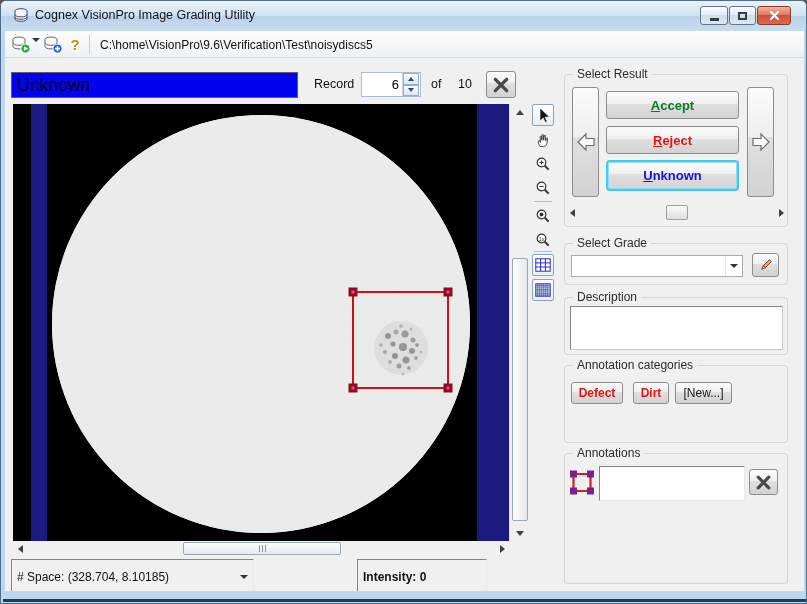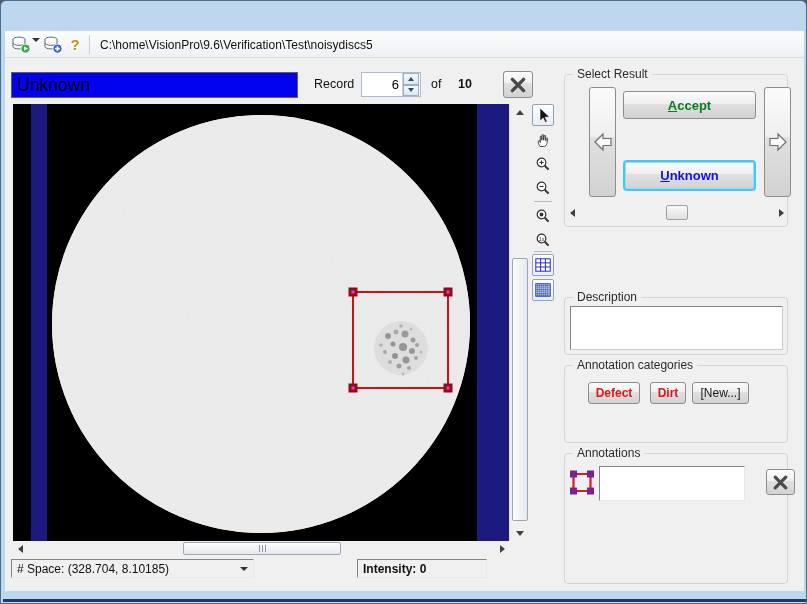--- a/index.html
+++ b/index.html
@@ -40,21 +40,21 @@
   .lbl{font-size:12.5px;color:#111;}
   .spinner{left:360px;top:71px;width:60px;height:25px;background:#fff;border:1px solid #aabccd;display:flex;}
   .spin-input{width:40px;height:100%;border:none;outline:none;text-align:right;font-size:13px;padding-right:3px;background:transparent;}
   .spin-col{width:17px;display:flex;flex-direction:column;border-left:1px solid #c5d3e0;}
   .spin-b{flex:1;display:flex;align-items:center;justify-content:center;
     background:linear-gradient(#f5f9fc,#dce8f2);border:1px solid #9ab0c4;}
   .tri-up{width:0;height:0;border-left:3.5px solid transparent;border-right:3.5px solid transparent;border-bottom:4px solid #2c4a6e;}
   .tri-dn{width:0;height:0;border-left:3.5px solid transparent;border-right:3.5px solid transparent;border-top:4px solid #2c4a6e;}
 
   .btn{background:linear-gradient(#fbfbfb,#efefef 45%,#e0e0e0 46%,#d2d2d2);
-    border:1px solid #8d8d8d;border-radius:3px;display:flex;align-items:center;justify-content:center;cursor:default;margin-left:17px;}
+    border:1px solid #8d8d8d;border-radius:3px;display:flex;align-items:center;justify-content:center;cursor:default;}
   .xbtn{left:485px;top:70px;width:30px;height:27px;}
 
   
   .viewer{left:12px;top:103px;}
   .vscroll{left:508px;top:103px;width:20px;height:437px;background:#f0f0f0;border-left:1px solid #e3e3e3;}
   .vs-arrow{left:0;width:20px;height:16px;display:flex;align-items:center;justify-content:center;}
   .vs-thumb{left:2px;top:154px;width:16px;height:263px;border:1px solid #9aa7b5;border-radius:2px;
     background:linear-gradient(90deg,#fdfdfd,#e6e9ec);}
   .hscroll{left:12px;top:540px;width:496px;height:15px;background:#f0f0f0;}
   .hs-thumb{left:170px;top:1px;width:158px;height:13px;border:1px solid #9aa7b5;border-radius:2px;
@@ -66,21 +66,21 @@
   .arr.u{border-left:4px solid transparent;border-right:4px solid transparent;border-bottom:5px solid #404040;}
   .arr.d{border-left:4px solid transparent;border-right:4px solid transparent;border-top:5px solid #404040;}
 
   
   .tool{left:531px;width:22px;height:22px;display:flex;align-items:center;justify-content:center;}
   .tool.sel{border:1px solid #8fa3b8;border-radius:2px;background:linear-gradient(#ffffff,#e9eef3);}
   .tool-sep{left:533px;width:18px;height:1px;background:#bcbcbc;}
 
   
   .sunken{border:1px solid;border-color:#82868c #e9e9e9 #e9e9e9 #82868c;background:#f0f0f0;}
-  .status{height:19px;display:flex;align-items:center;padding:0 5px;font-size:12px;color:#111;}
+  .status{height:19px;display:flex;align-items:center;padding:17px 5px;font-size:12px;color:#111;}
 
   
   .gbox{border:1px solid #d4d4d4;border-radius:4px;}
   .glabel{position:absolute;background:#f0f0f0;padding:0 4px;font-size:12px;color:#2b2b2b;white-space:nowrap;}
   .navbtn{width:27px;height:110px;}
   .resbtn{width:133px;height:28px;font-size:13px;font-weight:bold;}
   .fl{display:inline-block;}
   .fl::first-letter{text-decoration:underline;}
   .unknown-sel{border:2px solid #41c9f2;box-shadow:inset 0 0 0 1px #9adcf5;border-radius:4px;height:31px;}
   .rslider{left:5px;top:130px;width:214px;height:16px;display:flex;align-items:center;}
@@ -94,20 +94,41 @@
   .catbtn{top:16px;height:22px;font-size:12px;}
   .bold{font-weight:bold;}
   .annbox{left:34px;top:12px;width:146px;height:35px;background:#fff;display:flex;align-items:center;padding:0 4px;font-size:12px;}
   .annx{left:184px;top:15px;width:29px;height:26px;}
 </style>
 </head>
 <body>
 
 <div class="win">
 
+  <div class="abs titlebar">
+    <span class="abs app-icon">
+      <svg width="16" height="15" viewBox="0 0 16 15">
+        <ellipse cx="8" cy="3" rx="6" ry="2.3" fill="#f6f6f6" stroke="#3c4c5c"></ellipse>
+        <path d="M2 3 V11 A6 2.3 0 0 0 14 11 V3" fill="#f6f6f6" stroke="#3c4c5c"></path>
+        <path d="M2 6.6 A6 2.3 0 0 0 14 6.6 M2 9 A6 2.3 0 0 0 14 9" fill="none" stroke="#3c4c5c"></path>
+      </svg>
+    </span>
+    <span class="abs title-text">Cognex VisionPro Image Grading Utility</span>
+    <div class="abs winbtn" style="left:699px;width:28px;">
+        <span class="glyph-min"></span>
+      </div>
+    <div class="abs winbtn" style="left:728px;width:27px;">
+        <span class="glyph-max"></span>
+      </div>
+    <div class="abs winbtn close" style="left:756px;width:34px;">
+      <svg width="11" height="11" viewBox="0 0 11 11">
+        <path d="M2 2 L9 9 M9 2 L2 9" stroke="#fff" stroke-width="2.2" stroke-linecap="round"></path>
+      </svg>
+    </div>
+  </div>
 
   <div class="abs toolbar">
     <div class="abs tbtn" style="left:5px;">
       <svg width="20" height="18" viewBox="0 0 20 18">
         <ellipse cx="8" cy="3.4" rx="6" ry="2.3" fill="#fcfcfc" stroke="#5a6a78"></ellipse>
         <path d="M2 3.4 V10.6 A6 2.3 0 0 0 14 10.6 V3.4" fill="#fcfcfc" stroke="#5a6a78"></path>
         <path d="M2 7 A6 2.3 0 0 0 14 7" fill="none" stroke="#5a6a78"></path>
         <circle cx="14.5" cy="12.6" r="4.6" fill="#2fae47" stroke="#fff"></circle>
         <polygon points="13,10.5 17.2,12.6 13,14.7" fill="#fff"></polygon>
       </svg>
@@ -138,21 +159,21 @@
     <div class="spin-col">
       <div class="spin-b">
           <span class="tri-up"></span>
         </div>
       <div class="spin-b">
           <span class="tri-dn"></span>
         </div>
     </div>
   </div>
   <span class="abs lbl" style="left:430px;top:76px;">of</span>
-  <span class="abs lbl" style="left:457px;top:76px;font-weight:bold;">10</span>
+  <span class="abs lbl" style="left:457px;top:76px;">10</span>
   <div class="abs btn xbtn">
     <svg width="18" height="18" viewBox="0 0 16 16">
       <path d="M3 3 L13 13 M13 3 L3 13" stroke="#4a4a4a" stroke-width="3" stroke-linecap="round"></path>
     </svg>
   </div>
 
   <svg class="abs viewer" width="496" height="437">
     <defs>
       <filter id="grain" x="-5%" y="-5%" width="110%" height="110%">
         <feTurbulence type="fractalNoise" baseFrequency="0.55" numOctaves="2" seed="7" result="n"></feTurbulence>
@@ -299,35 +320,55 @@
   <div class="abs gbox" style="left:563px;top:73px;width:224px;height:153px;">
     <span class="glabel" style="left:8px;top:-8px;">Select Result</span>
     <div class="abs btn navbtn" style="left:7px;top:12px;">
       <svg width="20" height="22" viewBox="0 0 20 22">
         <polygon points="2,11 10,3 10,7.5 18,7.5 18,14.5 10,14.5 10,19" fill="#fbfbfb" stroke="#6e6e6e" stroke-width="1.2"></polygon>
       </svg>
     </div>
     <div class="abs btn resbtn" style="left:41px;top:16px;">
       <span class="fl" style="color: rgb(10, 125, 35);">Accept</span>
     </div>
+    <div class="abs btn resbtn" style="left:41px;top:51px;">
+      <span class="fl" style="color: rgb(224, 22, 22);">Reject</span>
+    </div>
     <div class="abs btn resbtn unknown-sel" style="left:41px;top:85px;">
       <span class="fl" style="color: rgb(20, 20, 210);">Unknown</span>
     </div>
     <div class="abs btn navbtn" style="left:182px;top:12px;">
       <svg width="20" height="22" viewBox="0 0 20 22">
         <polygon points="18,11 10,3 10,7.5 2,7.5 2,14.5 10,14.5 10,19" fill="#fbfbfb" stroke="#6e6e6e" stroke-width="1.2"></polygon>
       </svg>
     </div>
     <div class="abs rslider">
       <span class="arr l"></span>
       <div class="rs-thumb"></div>
       <span class="arr r" style="margin-left:auto;"></span>
     </div>
   </div>
 
+  <div class="abs gbox" style="left:563px;top:242px;width:224px;height:42px;">
+    <span class="glabel" style="left:8px;top:-8px;">Select Grade</span>
+    <div class="abs combo">
+      <span></span>
+      <span class="combo-arrow">
+          <span class="caret"></span>
+        </span>
+    </div>
+    <div class="abs btn penbtn">
+      <svg width="14" height="14" viewBox="0 0 14 14">
+        <g transform="rotate(45 7 7)">
+          <rect x="5.6" y="0.8" width="2.8" height="8.6" fill="#d8b84a" stroke="#7a2020" stroke-width="0.8"></rect>
+          <polygon points="5.6,9.4 8.4,9.4 7,13" fill="#f2e3c2" stroke="#7a2020" stroke-width="0.8"></polygon>
+        </g>
+      </svg>
+    </div>
+  </div>
 
   <div class="abs gbox" style="left:563px;top:296px;width:224px;height:58px;">
     <span class="glabel" style="left:8px;top:-8px;text-align:center;">Description</span>
     <textarea class="abs descbox" style=""></textarea>
   </div>
 
   <div class="abs gbox" style="left:563px;top:452px;width:224px;height:131px;">
     <span class="glabel" style="left:8px;top:-8px;">Annotations</span>
     <span class="abs" style="left:4px;top:13px;">
       <svg width="26" height="30" viewBox="0 0 26 30">

